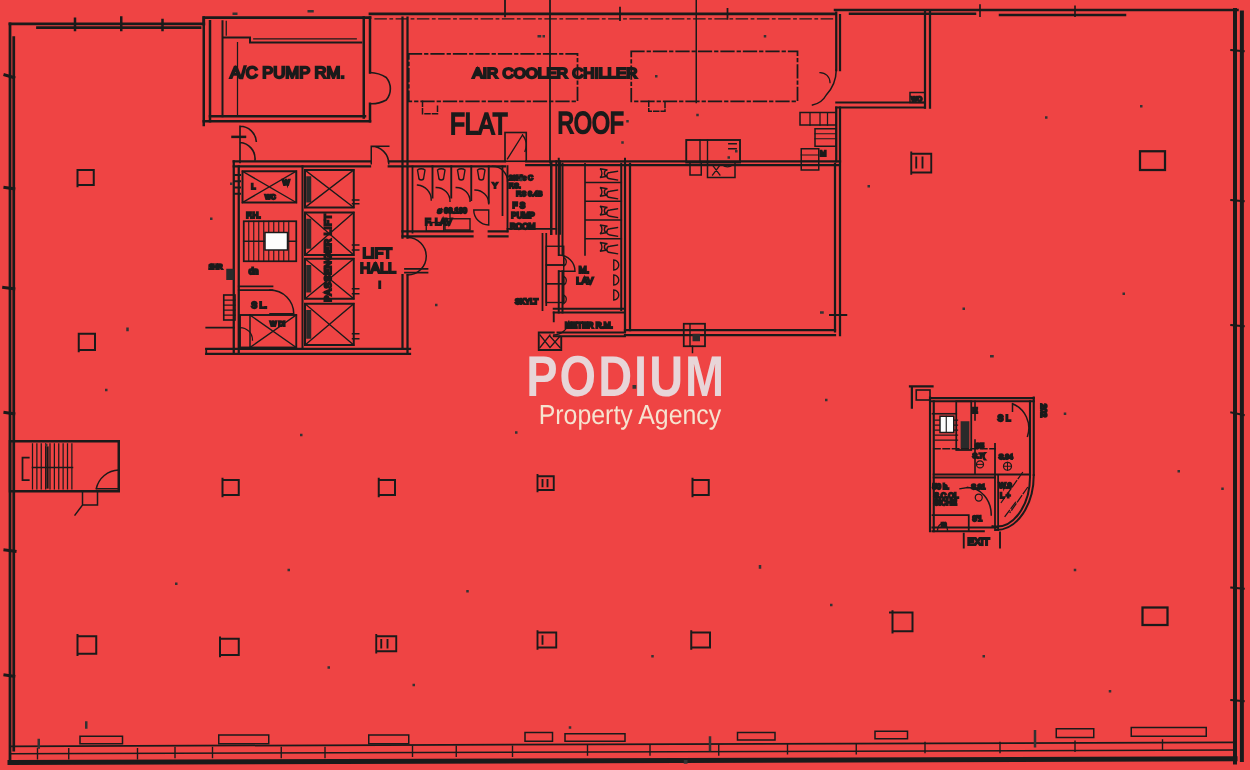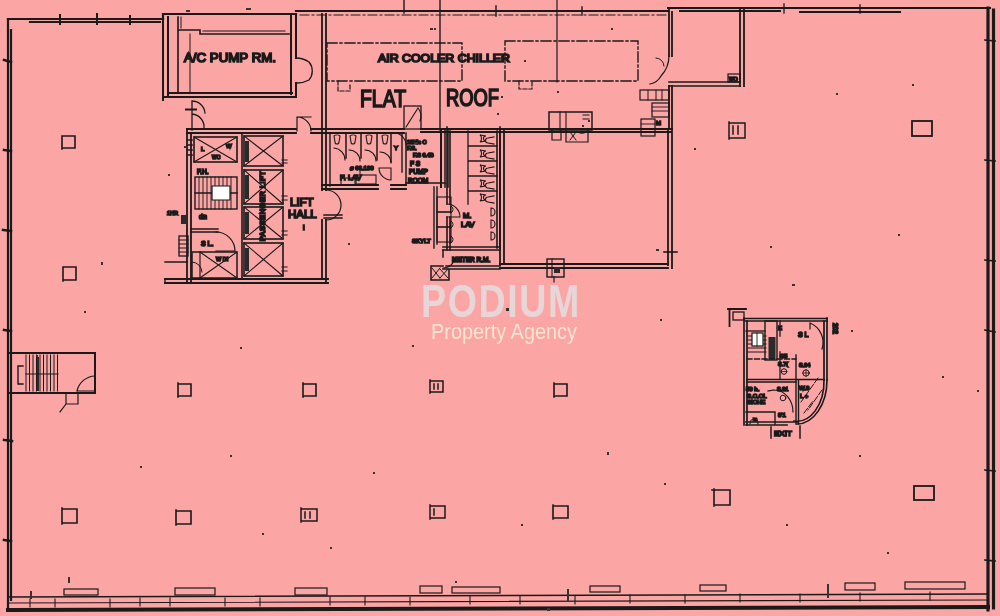--- a/index.html
+++ b/index.html
@@ -1,16 +1,16 @@
 <!DOCTYPE html>
 <html><head>
 <meta charset="utf-8">
 <style>
   html,body{margin:0;padding:0;background:#ffffff;}
-  .wrap{width:1000px;height:616px;position:relative;background:#fca5a5;overflow:hidden;}
+  .wrap{width:1000px;height:616px;position:relative;background:#ef4444;overflow:hidden;}
   svg{position:absolute;top:0;left:0;}
   text{font-family:"Liberation Sans", sans-serif;fill:#1b1b1b;}
 </style>
 </head>
 <body>
 <div class="wrap">
 <svg width="1000" height="616" viewBox="0 0 1000 616">
 <g fill="none" stroke="#1a1a1a" stroke-width="1.7" stroke-linecap="square">
 
 <path d="M8,19 L8,608 M11,30 L11,600" stroke-width="2.2"></path>

